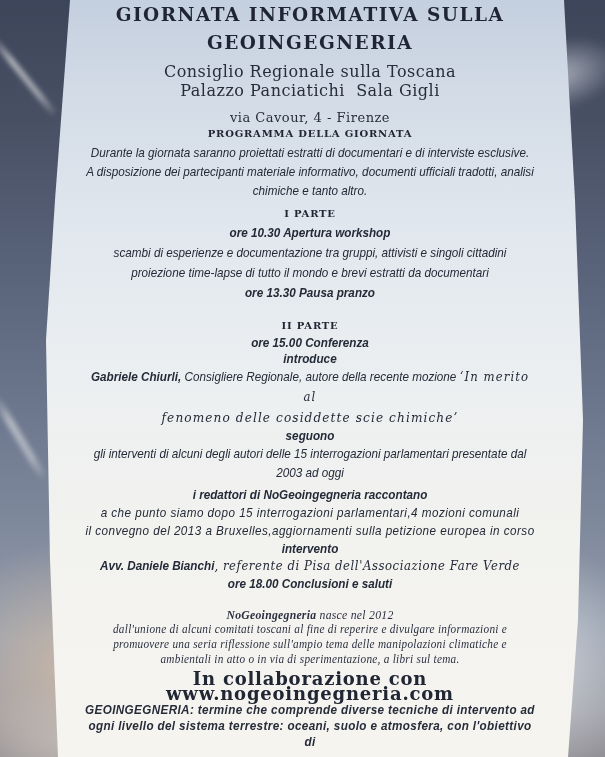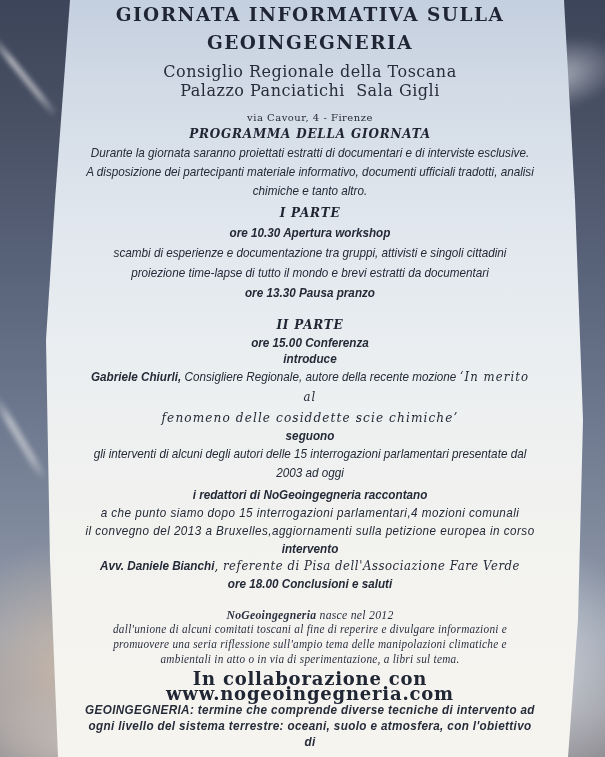--- a/index.html
+++ b/index.html
@@ -26,22 +26,22 @@
     position:absolute;left:0;top:0;width:605px;height:757px;
     clip-path:polygon(70px 0px,564px 0px,575px 200px,583px 420px,578px 620px,568px 757px,58px 757px,50px 560px,46px 340px,55px 200px);
     background:linear-gradient(180deg,#c4cfdf 0%,#d2dbe6 12%,#e1e7ee 30%,#ecefF1 50%,#f2f2ef 70%,#f6f4ef 100%);
   }
   #content{position:absolute;left:60px;top:0;width:500px;padding-top:3px;text-align:center;color:#242a37;}
   .l{white-space:pre-wrap;}
   .cx{transform:scaleX(.9);transform-origin:50% 50%;}
   .title{font-family:"DejaVu Serif",serif;font-weight:700;font-size:18.5px;line-height:24px;letter-spacing:1.5px;color:#1f2533;}
   .date{font-family:"DejaVu Serif",serif;font-size:20px;line-height:23px;letter-spacing:.5px;}
   .venue{font-family:"DejaVu Serif",serif;font-size:16px;line-height:19px;letter-spacing:.5px;color:#272d3a;}
-  .venue3{font-size:10px;line-height:18px;}
-  .h1{font-family:"DejaVu Serif",serif;font-weight:700;font-size:12px;line-height:16px;letter-spacing:.8px;color:#202633;font-style:italic;}
+  .venue3{font-size:13px;line-height:18px;}
+  .h1{font-family:"DejaVu Serif",serif;font-weight:700;font-size:10px;line-height:16px;letter-spacing:.8px;color:#202633;}
   .body{font-style:italic;font-size:13px;line-height:19px;}
   .lh20{line-height:20px;}
   .lh18{line-height:18px;}
   .lh17{line-height:17px;}
   .lh16{line-height:16px;}
   .b{font-weight:700;}
   .ls{letter-spacing:.5px;}
   .tw{font-family:"DejaVu Serif",serif;font-style:italic;font-size:13.5px;letter-spacing:1.2px;}
   .small{font-family:"Liberation Serif",serif;font-style:italic;font-size:12.5px;line-height:15px;letter-spacing:.3px;color:#2a3040;}
   .collab{font-family:"DejaVu Serif",serif;font-weight:700;font-size:18px;line-height:15px;letter-spacing:.8px;color:#202633;}
@@ -58,21 +58,21 @@
   <div class="cloud" id="cloud-bl2"></div>
   <div class="contrail" id="contrail-1"></div>
   <div class="contrail" id="contrail-2"></div>
 
   <div id="panel"></div>
 
   <div id="content">
 
     <div class="l title">GIORNATA INFORMATIVA SULLA</div>
     <div class="l title" style="margin-top:4px">GEOINGEGNERIA</div>
-    <div class="l venue" style="margin-top:7px">Consiglio Regionale della Toscana</div>
+    <div class="l venue" style="margin-top:7px">Consiglio Regionale sulla Toscana</div>
     <div class="l venue" style="">Palazzo Panciatichi  Sala Gigli</div>
     <div class="l venue venue3" style="margin-top:9px">via Cavour, 4 - Firenze</div>
 
     <div class="l h1" style="margin-top:-1px">PROGRAMMA DELLA GIORNATA</div>
     <div style="margin-top:1px">
       <div class="l body cx">Durante la giornata saranno proiettati estratti di documentari e di interviste esclusive.</div>
       <div class="l body cx">A disposizione dei partecipanti materiale informativo, documenti ufficiali tradotti, analisi</div>
       <div class="l body cx">chimiche e tanto altro.</div>
     </div>
 

